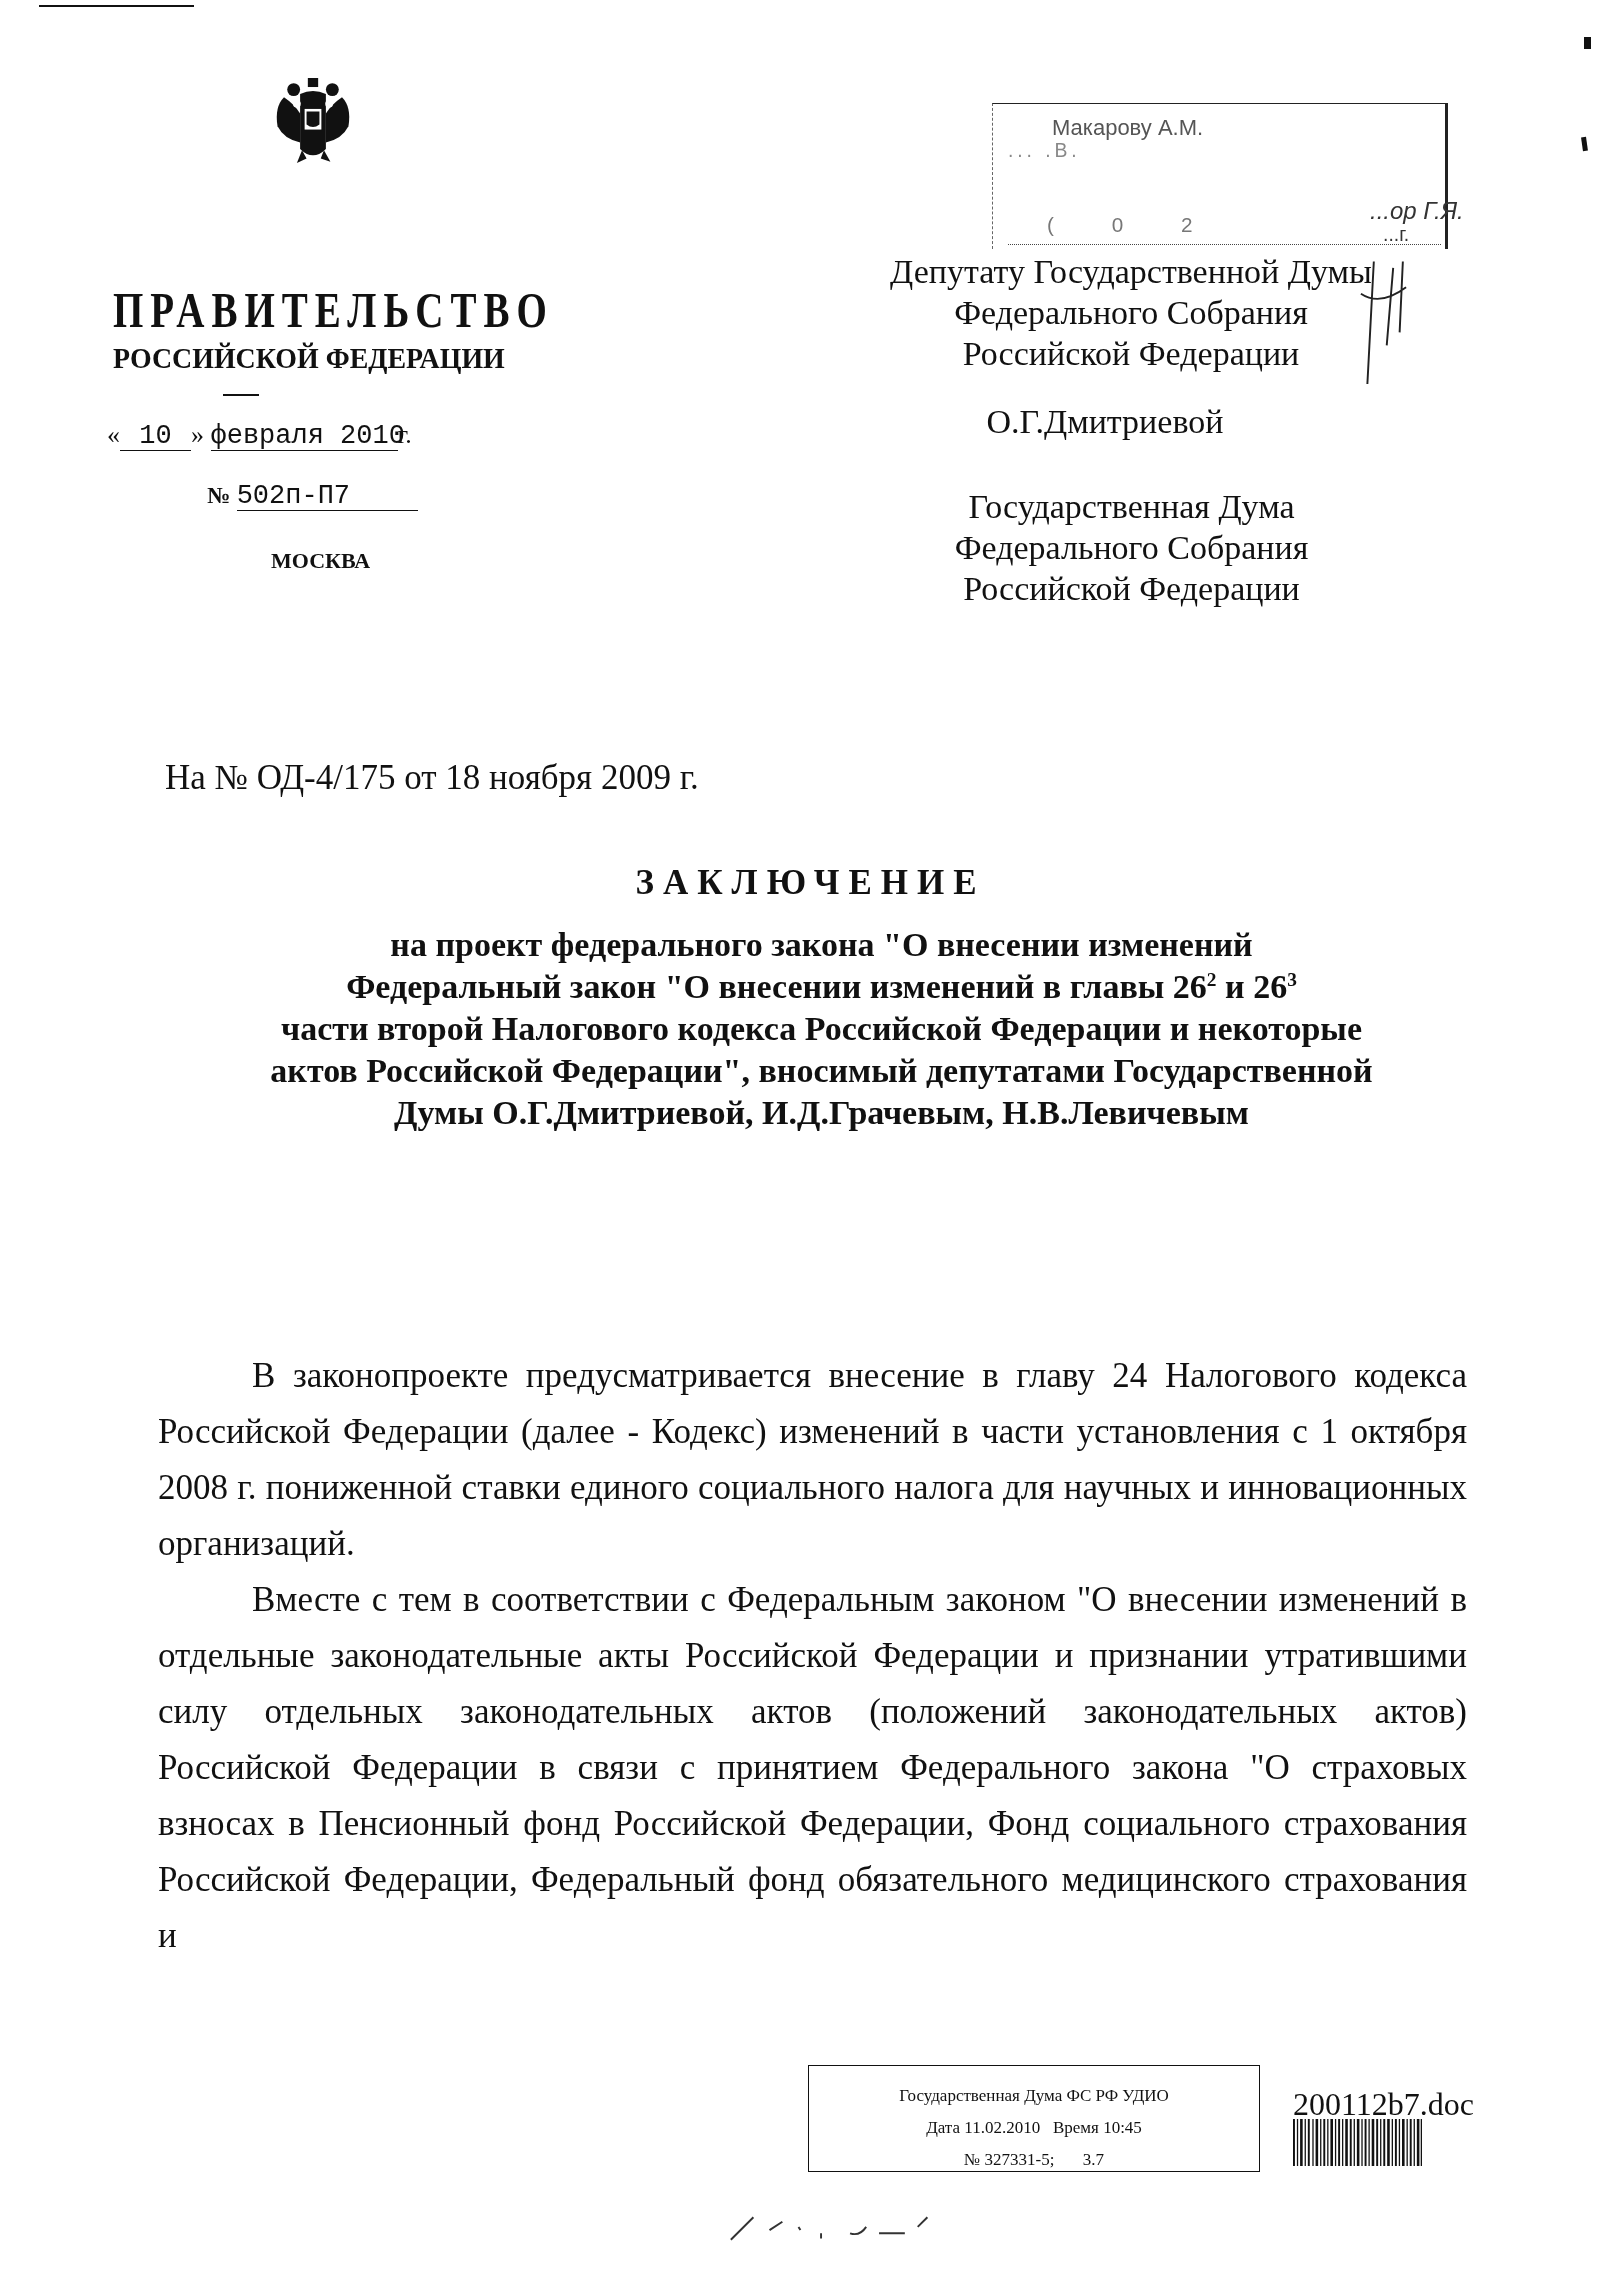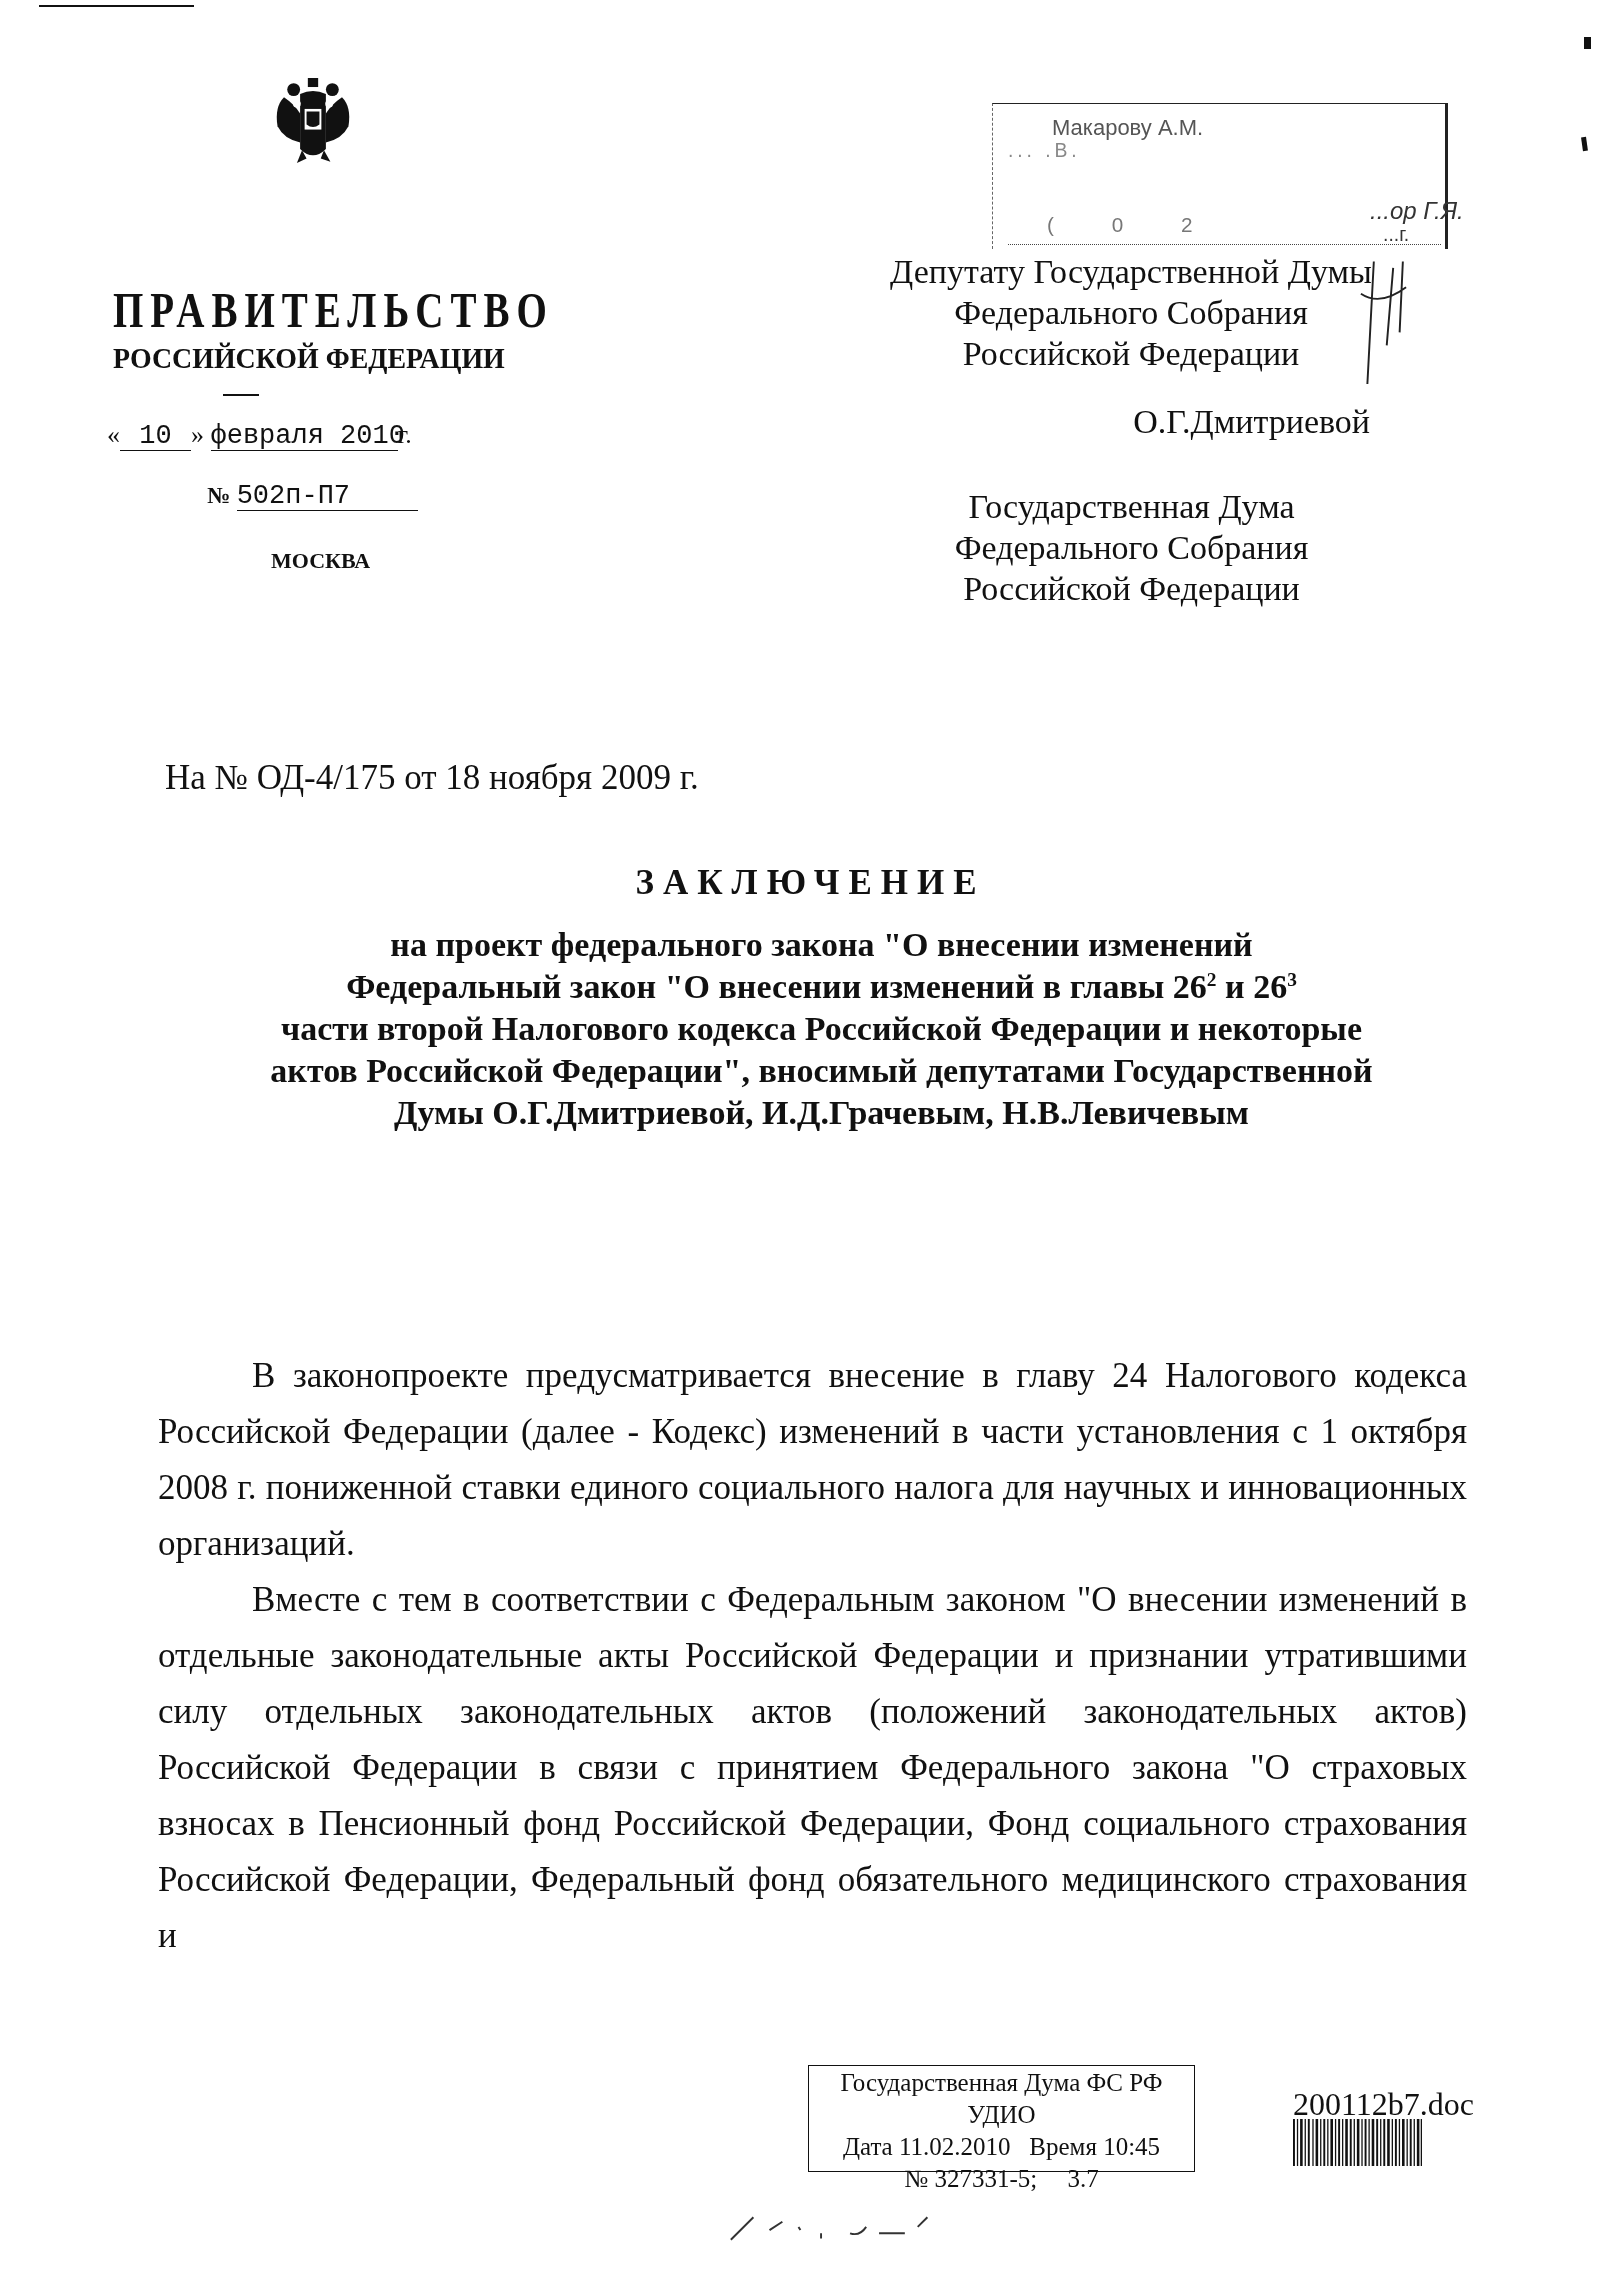--- a/index.html
+++ b/index.html
@@ -30,39 +30,39 @@
       border-top: 1.9px solid #222; border-right: 3.2px solid #222; border-left: 1.3px dashed #666; }
     .stamp-line1 { left: 1052px; top: 115px; font-family: "Liberation Sans", sans-serif; font-size: 22px; color: #555; }
     .stamp-line2 { left: 1008px; top: 139px; font-family: "Liberation Sans", sans-serif; font-size: 19.4px; color: #888; letter-spacing: 3.9px; }
     .stamp-line3 { left: 1370px; top: 197px; font-family: "Liberation Sans", sans-serif; font-size: 24px; color: #333; font-style: italic; }
     .stamp-line4 { left: 1047px; top: 213px; font-family: "Liberation Sans", sans-serif; font-size: 20.7px; color: #777; letter-spacing: 26px; }
     .stamp-line5 { left: 1383px; top: 223px; font-family: "Liberation Sans", sans-serif; font-size: 19.4px; color: #333; }
     .stamp-bottom { left: 1008px; top: 244px; width: 433px; height: 0; border-bottom: 1.9px dotted #444; }
 
     .addr { text-align: center; font-size: 34px; line-height: 41px; white-space: nowrap; }
     .addr1 { left: 840px; top: 251px; width: 582px; }
-    .addr-name { left: 840px; top: 401px; width: 530px; text-align: right; }
+    .addr-name { left: 840px; top: 401px; width: 530px; }
     .addr2 { left: 873px; top: 486px; width: 517px; }
     .sig { left: 1348px; top: 255px; width: 71px; height: 129px; }
 
     
     .ref { left: 165px; top: 758px; font-size: 35px; white-space: nowrap; }
 
     
     .doc-title { left: 0; top: 863px; width: 1621px; text-align: center; font-size: 35px; font-weight: bold; letter-spacing: 9px; }
     .doc-subtitle { left: 162px; top: 924px; width: 1319px; text-align: center; font-size: 34px; font-weight: bold; line-height: 42px; }
     .doc-subtitle sup { font-size: 19.4px; line-height: 0; }
 
     
     .body-text { left: 158px; top: 1348px; width: 1309px; font-size: 35px; line-height: 56px; text-align: justify; }
     .body-text p { margin: 0; text-indent: 94px; }
 
     
-    .reg-stamp { left: 808px; top: 2065px; width: 387px; height: 107px; border: 1.9px solid #111; text-align: center;
-      font-size: 25px; line-height: 32px; box-sizing: border-box; padding-top: 1px; }
+    .reg-stamp { left: 808px; top: 2065px; width: 452px; height: 107px; border: 1.9px solid #111; text-align: center;
+      font-size: 17px; line-height: 32px; box-sizing: border-box; padding-top: 14px; }
     .reg-stamp .row3 span { display: inline-block; }
     .doc-file { left: 1293px; top: 2086px; font-size: 32px; }
     .barcode { left: 1293px; top: 2119px; width: 129px; height: 47px; }
 
     .scribble { left: 724px; top: 2214px; width: 207px; height: 29px; }
     .edge-mark1 { left: 1584px; top: 37px; width: 6.5px; height: 11.6px; background: #111; }
     .edge-mark2 { left: 1582px; top: 137px; width: 5.2px; height: 14.2px; background: #111; transform: rotate(-8deg); }
   </style>
 </head>
 <body>

